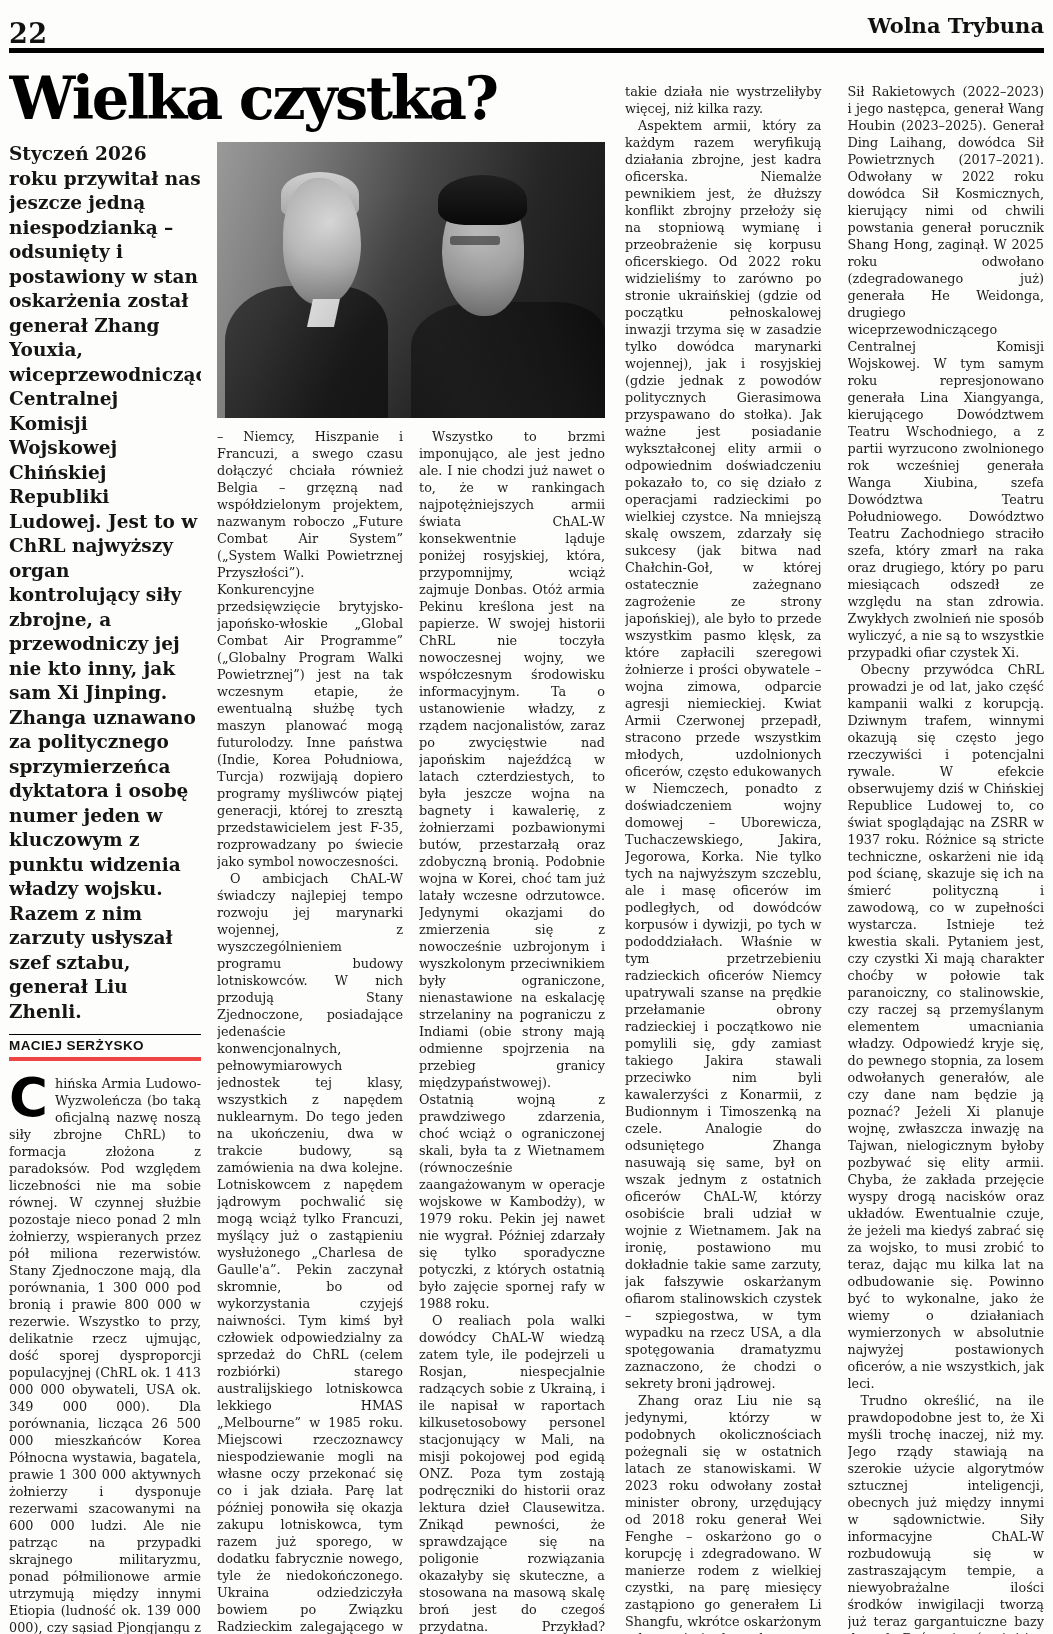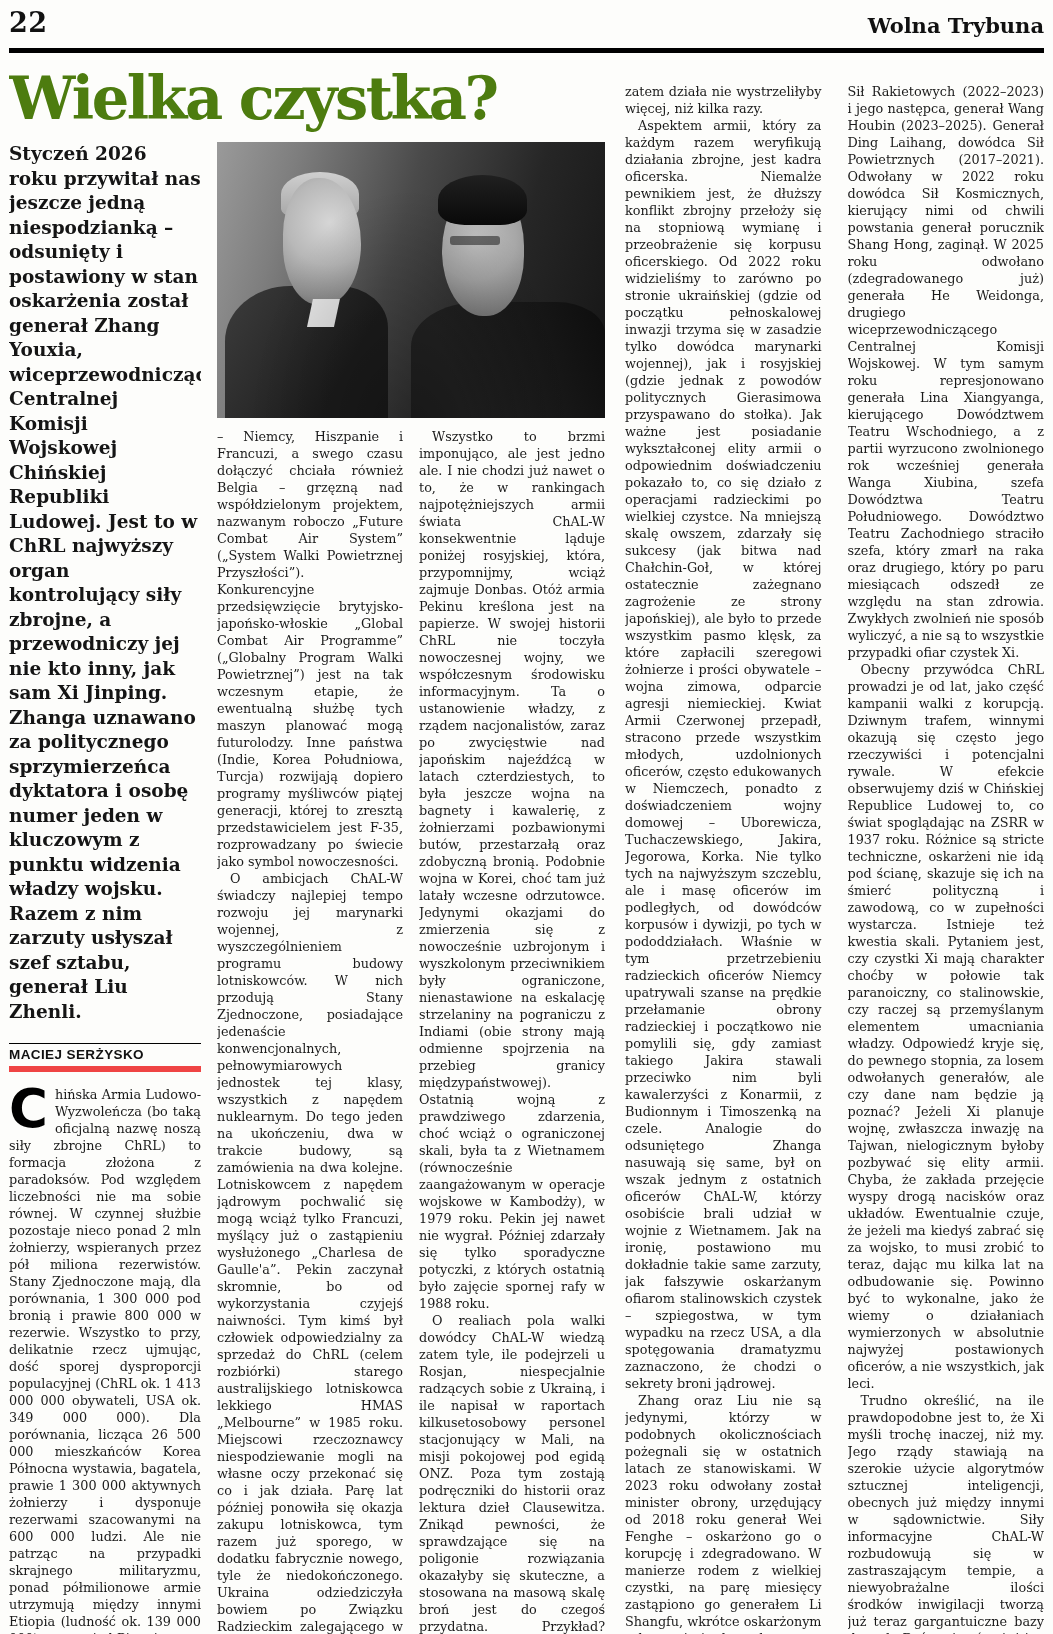--- a/index.html
+++ b/index.html
@@ -4,40 +4,40 @@
 <style>
   html,body{margin:0;padding:0;background:#e8e8e8;}
   .page{
     position:relative;width:1053px;height:1634px;margin:0 auto;
     background:#fdfdfb;color:#111;overflow:hidden;
     font-family:"DejaVu Serif","Liberation Serif",serif;
     box-sizing:border-box;padding:6px 9px 0 9px;
   }
   
   .masthead{position:relative;height:40px;}
-  .page-num{position:absolute;left:0;top:1px;font-size:27px;font-weight:bold;letter-spacing:.5px;}
+  .page-num{position:absolute;left:0;top:12px;font-size:27px;font-weight:bold;letter-spacing:.5px;}
   .section-title{position:absolute;left:0;right:0;top:7px;text-align:right;font-size:21px;font-weight:bold;}
   .issue-block{position:absolute;right:0;top:0;text-align:right;font-size:14.5px;line-height:19px;}
   .issue-bold{font-weight:bold;}
   .header-rule{height:5px;background:#000;margin-top:2px;}
   
   .content{display:flex;gap:20px;margin-top:14px;height:1570px;overflow:hidden;}
   .left{flex:0 0 596px;display:flex;flex-direction:column;}
-  .headline{font-size:59px;font-weight:bold;letter-spacing:-2.5px;margin:2px 0 14px 0;line-height:1.0;color:#4d7c0f;}
+  .headline{font-size:59px;font-weight:bold;letter-spacing:-2.5px;margin:2px 0 14px 0;line-height:1.0;color:#000000;}
   .left-cols{display:flex;gap:16px;flex:1;overflow:hidden;}
   .col{overflow:hidden;}
   .col-1{flex:0 0 192px;}
   .mid-wrap{flex:1;display:flex;flex-direction:column;}
   .two-cols{display:flex;gap:16px;flex:1;overflow:hidden;margin-top:10px;}
   .two-cols .col{flex:1;}
   .right{flex:1;display:flex;gap:26px;padding-top:16px;overflow:hidden;}
   .right .col{flex:1;}
   
   .lede{font-size:18.5px;line-height:24.5px;color:#151515;font-weight:bold;}
-  .byline-box{margin-top:19px;border-top:1.5px solid #000;border-bottom:6px solid #ef4444;
+  .byline-box{margin-top:10px;border-top:1.5px solid #000;border-bottom:4px solid #ef4444;
     padding:3px 0 4px 0;font-family:"Liberation Sans","DejaVu Sans",sans-serif;
     font-weight:bold;font-size:13.5px;letter-spacing:.4px;}
   .body-text p{margin:0;font-size:12.8px;line-height:17px;text-align:justify;color:#1a1a1a;}
   .body-text p.ind{text-indent:13px;}
   .body-col1{margin-top:14px;}
   .body-col1 p:first-child::first-letter{
     float:left;font-family:"DejaVu Sans","Liberation Sans",sans-serif;
     font-weight:800;font-size:53px;line-height:42px;padding:2px 7px 0 0;color:#000;
   }
   
@@ -114,21 +114,21 @@
                 <p class="ind">O realiach pola walki dowódcy ChAL-W wiedzą zatem tyle, ile podejrzeli u Rosjan, niespecjalnie radzących sobie z Ukrainą, i ile napisał w raportach kilkusetosobowy personel stacjonujący w Mali, na misji pokojowej pod egidą ONZ. Poza tym zostają podręczniki do historii oraz lektura dzieł Clausewitza. Znikąd pewności, że sprawdzające się na poligonie rozwiązania okazałyby się skuteczne, a stosowana na masową skalę broń jest do czegoś przydatna. Przykład? Przekazana ukraińskim artylerzystom niemiecka Panzerhaubitze 2000, w której regularne użytkowanie na polu boju przekłada się na nadmierne zużycie lufy. Na żadnych manewrach</p>
               </div>
           </div>
         </div>
 
       </div>
     </section>
 
     <section class="right">
       <div class="col body-text">
-          <p>zatem działa nie wystrzeliłyby więcej, niż kilka razy.</p>
+          <p>takie działa nie wystrzeliłyby więcej, niż kilka razy.</p>
           <p class="ind">Aspektem armii, który za każdym razem weryfikują działania zbrojne, jest kadra oficerska. Niemalże pewnikiem jest, że dłuższy konflikt zbrojny przełoży się na stopniową wymianę i przeobrażenie się korpusu oficerskiego. Od 2022 roku widzieliśmy to zarówno po stronie ukraińskiej (gdzie od początku pełnoskalowej inwazji trzyma się w zasadzie tylko dowódca marynarki wojennej), jak i rosyjskiej (gdzie jednak z powodów politycznych Gierasimowa przyspawano do stołka). Jak ważne jest posiadanie wykształconej elity armii o odpowiednim doświadczeniu pokazało to, co się działo z operacjami radzieckimi po wielkiej czystce. Na mniejszą skalę owszem, zdarzały się sukcesy (jak bitwa nad Chałchin-Goł, w której ostatecznie zażegnano zagrożenie ze strony japońskiej), ale było to przede wszystkim pasmo klęsk, za które zapłacili szeregowi żołnierze i prości obywatele – wojna zimowa, odparcie agresji niemieckiej. Kwiat Armii Czerwonej przepadł, stracono przede wszystkim młodych, uzdolnionych oficerów, często edukowanych w Niemczech, ponadto z doświadczeniem wojny domowej – Uborewicza, Tuchaczewskiego, Jakira, Jegorowa, Korka. Nie tylko tych na najwyższym szczeblu, ale i masę oficerów im podległych, od dowódców korpusów i dywizji, po tych w pododdziałach. Właśnie w tym przetrzebieniu radzieckich oficerów Niemcy upatrywali szanse na prędkie przełamanie obrony radzieckiej i początkowo nie pomylili się, gdy zamiast takiego Jakira stawali przeciwko nim byli kawalerzyści z Konarmii, z Budionnym i Timoszenką na czele. Analogie do odsuniętego Zhanga nasuwają się same, był on wszak jednym z ostatnich oficerów ChAL-W, którzy osobiście brali udział w wojnie z Wietnamem. Jak na ironię, postawiono mu dokładnie takie same zarzuty, jak fałszywie oskarżanym ofiarom stalinowskich czystek – szpiegostwa, w tym wypadku na rzecz USA, a dla spotęgowania dramatyzmu zaznaczono, że chodzi o sekrety broni jądrowej.</p>
           <p class="ind">Zhang oraz Liu nie są jedynymi, którzy w podobnych okolicznościach pożegnali się w ostatnich latach ze stanowiskami. W 2023 roku odwołany został minister obrony, urzędujący od 2018 roku generał Wei Fenghe – oskarżono go o korupcję i zdegradowano. W manierze rodem z wielkiej czystki, na parę miesięcy zastąpiono go generałem Li Shangfu, wkrótce oskarżonym o korupcję i zdegradowanym. Resort obrony objął admirał Dong Jun, o którym media pisały, że również był obiektem śledztwa w sprawie korupcji, na razie jednak oszczędzono go. Wszystkich objętych dochodzeniami oficerów wykluczono z partii, ale ich historie to wierzchołek góry lodowej. Inne ofiary śledztw, inni wykluczeni z partii? Generał Li Yuchao, dowódca</p>
         </div>
       <div class="col body-text">
           <p>Sił Rakietowych (2022–2023) i jego następca, generał Wang Houbin (2023–2025). Generał Ding Laihang, dowódca Sił Powietrznych (2017–2021). Odwołany w 2022 roku dowódca Sił Kosmicznych, kierujący nimi od chwili powstania generał porucznik Shang Hong, zaginął. W 2025 roku odwołano (zdegradowanego już) generała He Weidonga, drugiego wiceprzewodniczącego Centralnej Komisji Wojskowej. W tym samym roku represjonowano generała Lina Xiangyanga, kierującego Dowództwem Teatru Wschodniego, a z partii wyrzucono zwolnionego rok wcześniej generała Wanga Xiubina, szefa Dowództwa Teatru Południowego. Dowództwo Teatru Zachodniego straciło szefa, który zmarł na raka oraz drugiego, który po paru miesiącach odszedł ze względu na stan zdrowia. Zwykłych zwolnień nie sposób wyliczyć, a nie są to wszystkie przypadki ofiar czystek Xi.</p>
           <p class="ind">Obecny przywódca ChRL prowadzi je od lat, jako część kampanii walki z korupcją. Dziwnym trafem, winnymi okazują się często jego rzeczywiści i potencjalni rywale. W efekcie obserwujemy dziś w Chińskiej Republice Ludowej to, co świat spoglądając na ZSRR w 1937 roku. Różnice są stricte techniczne, oskarżeni nie idą pod ścianę, skazuje się ich na śmierć polityczną i zawodową, co w zupełności wystarcza. Istnieje też kwestia skali. Pytaniem jest, czy czystki Xi mają charakter choćby w połowie tak paranoiczny, co stalinowskie, czy raczej są przemyślanym elementem umacniania władzy. Odpowiedź kryje się, do pewnego stopnia, za losem odwołanych generałów, ale czy dane nam będzie ją poznać? Jeżeli Xi planuje wojnę, zwłaszcza inwazję na Tajwan, nielogicznym byłoby pozbywać się elity armii. Chyba, że zakłada przejęcie wyspy drogą nacisków oraz układów. Ewentualnie czuje, że jeżeli ma kiedyś zabrać się za wojsko, to musi zrobić to teraz, dając mu kilka lat na odbudowanie się. Powinno być to wykonalne, jako że wiemy o działaniach wymierzonych w absolutnie najwyżej postawionych oficerów, a nie wszystkich, jak leci.</p>
           <p class="ind">Trudno określić, na ile prawdopodobne jest to, że Xi myśli trochę inaczej, niż my. Jego rządy stawiają na szerokie użycie algorytmów sztucznej inteligencji, obecnych już między innymi w sądownictwie. Siły informacyjne ChAL-W rozbudowują się w zastraszającym tempie, a niewyobrażalne ilości środków inwigilacji tworzą już teraz gargantuiczne bazy danych. Być może również i w dowodzeniu siłami zbrojnymi Pekin chciałby ograniczyć wpływ czynnika ludzkiego, bo jeżeli i tak zamierzałby zwiększać rolę technologii w podejmowaniu decyzji, to wtedy faktycznie może sobie pozwolić na częściową stratę ludzi posiadających rzeczywiste kompetencje.</p>
         </div>
     </section>
 

